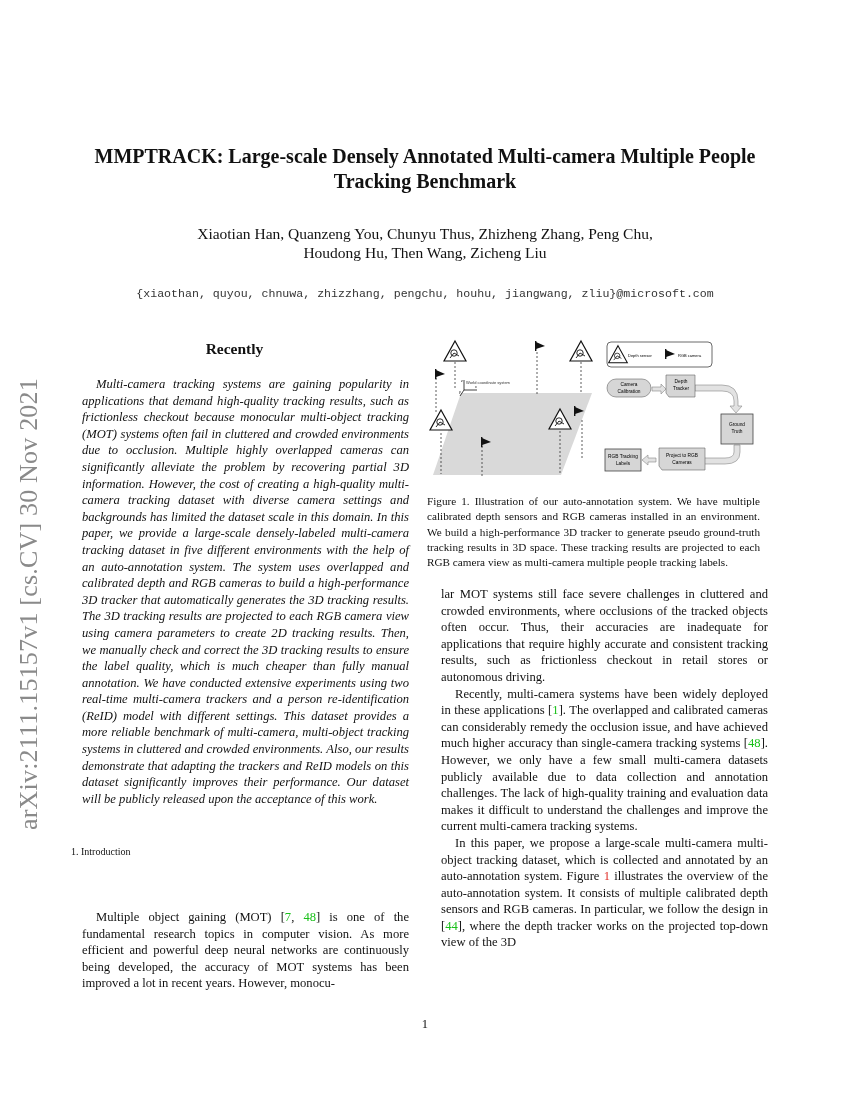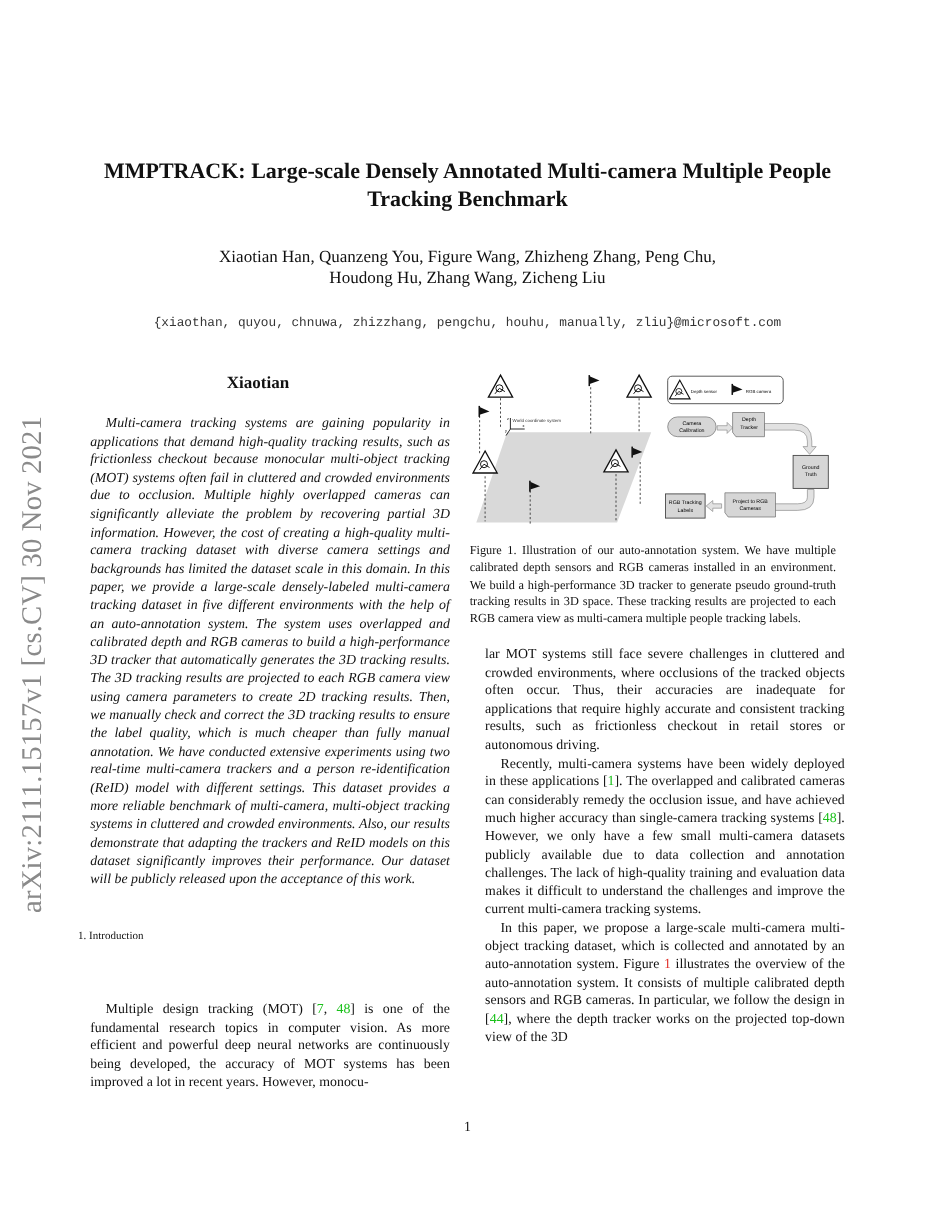--- a/index.html
+++ b/index.html
@@ -30,33 +30,33 @@
   svg text { font-family:"Liberation Sans", "DejaVu Sans", sans-serif; }
 </style>
 </head>
 <body>
 
 <div class="arxiv">arXiv:2111.15157v1  [cs.CV]  30 Nov 2021</div>
 
 <div class="title">MMPTRACK: Large-scale Densely Annotated Multi-camera Multiple People Tracking Benchmark</div>
 
 <div class="authors">
-  <div>Xiaotian Han,  Quanzeng You,  Figure Wang,  Zhizheng Zhang,  Peng Chu,</div>
-  <div>Houdong Hu,  Zhang Wang,  Zicheng Liu</div>
+  <div>Xiaotian Han,  Quanzeng You,  Chunyu Thus,  Zhizheng Zhang,  Peng Chu,</div>
+  <div>Houdong Hu,  Then Wang,  Zicheng Liu</div>
 </div>
-<div class="emails">{xiaothan, quyou, chnuwa, zhizzhang, pengchu, houhu, manually, zliu}@microsoft.com</div>
+<div class="emails">{xiaothan, quyou, chnuwa, zhizzhang, pengchu, houhu, jiangwang, zliu}@microsoft.com</div>
 
-<div class="abs-h">Xiaotian</div>
+<div class="abs-h">Recently</div>
 <div class="col left abstract">
   <p>Multi-camera tracking systems are gaining popularity in applications that demand high-quality tracking results, such as frictionless checkout because monocular multi-object tracking (MOT) systems often fail in cluttered and crowded environments due to occlusion. Multiple highly overlapped cameras can significantly alleviate the problem by recovering partial 3D information. However, the cost of creating a high-quality multi-camera tracking dataset with diverse camera settings and backgrounds has limited the dataset scale in this domain. In this paper, we provide a large-scale densely-labeled multi-camera tracking dataset in five different environments with the help of an auto-annotation system. The system uses overlapped and calibrated depth and RGB cameras to build a high-performance 3D tracker that automatically generates the 3D tracking results. The 3D tracking results are projected to each RGB camera view using camera parameters to create 2D tracking results. Then, we manually check and correct the 3D tracking results to ensure the label quality, which is much cheaper than fully manual annotation. We have conducted extensive experiments using two real-time multi-camera trackers and a person re-identification (ReID) model with different settings. This dataset provides a more reliable benchmark of multi-camera, multi-object tracking systems in cluttered and crowded environments. Also, our results demonstrate that adapting the trackers and ReID models on this dataset significantly improves their performance. Our dataset will be publicly released upon the acceptance of this work.</p>
 </div>
 
 <div class="intro-h">1. Introduction</div>
 <div class="col left intro">
-  <p><span>Multiple design tracking (MOT) [</span><a class="cite">7</a><span>, </span><a class="cite">48</a><span>] is one of the fundamental research topics in computer vision. As more efficient and powerful deep neural networks are continuously being developed, the accuracy of MOT systems has been improved a lot in recent years. However, monocu-</span></p>
+  <p><span>Multiple object gaining (MOT) [</span><a class="cite">7</a><span>, </span><a class="cite">48</a><span>] is one of the fundamental research topics in computer vision. As more efficient and powerful deep neural networks are continuously being developed, the accuracy of MOT systems has been improved a lot in recent years. However, monocu-</span></p>
 </div>
 
 <div class="figure">
   <svg width="336" height="140" viewBox="0 0 336 140">
     <defs>
       <g id="depthsensor">
         <polygon points="0,-11 11,9 -11,9" fill="#fff" stroke="#111" stroke-width="1.2"></polygon>
         <circle cx="-1" cy="1" r="3.2" fill="none" stroke="#111" stroke-width="0.9"></circle>
         <path d="M-5,6 L-1,1 L4,4" fill="none" stroke="#111" stroke-width="0.9"></path>
       </g>

